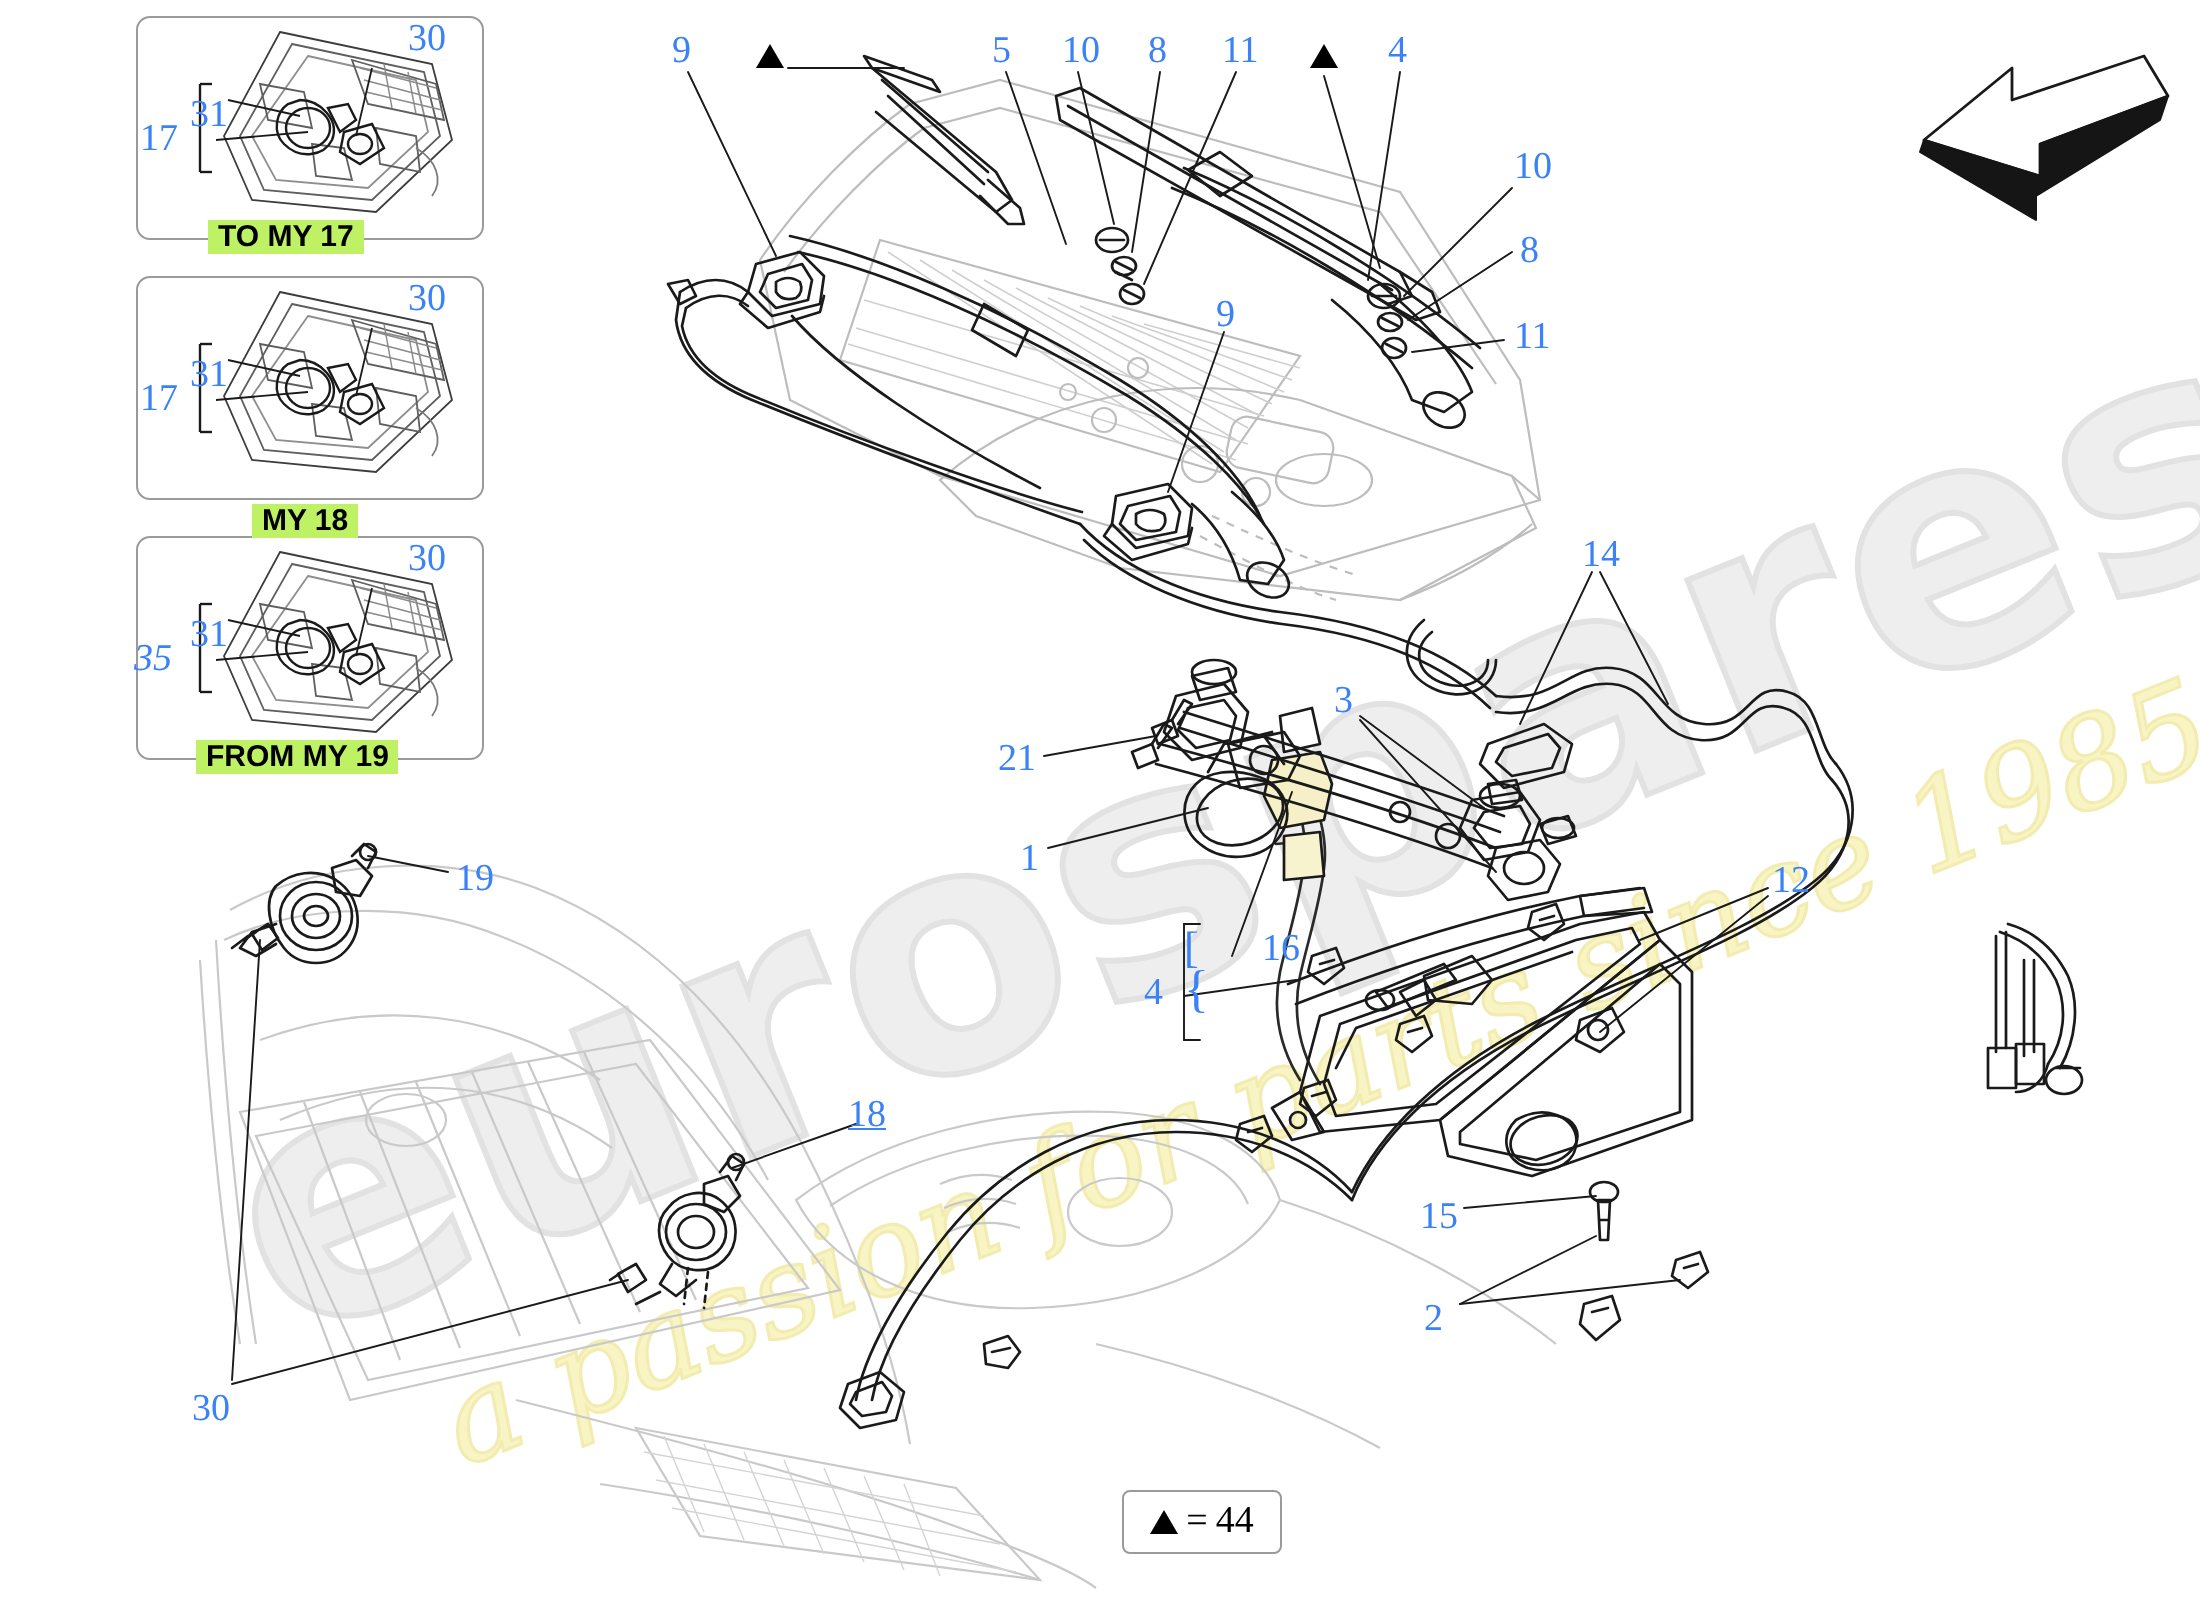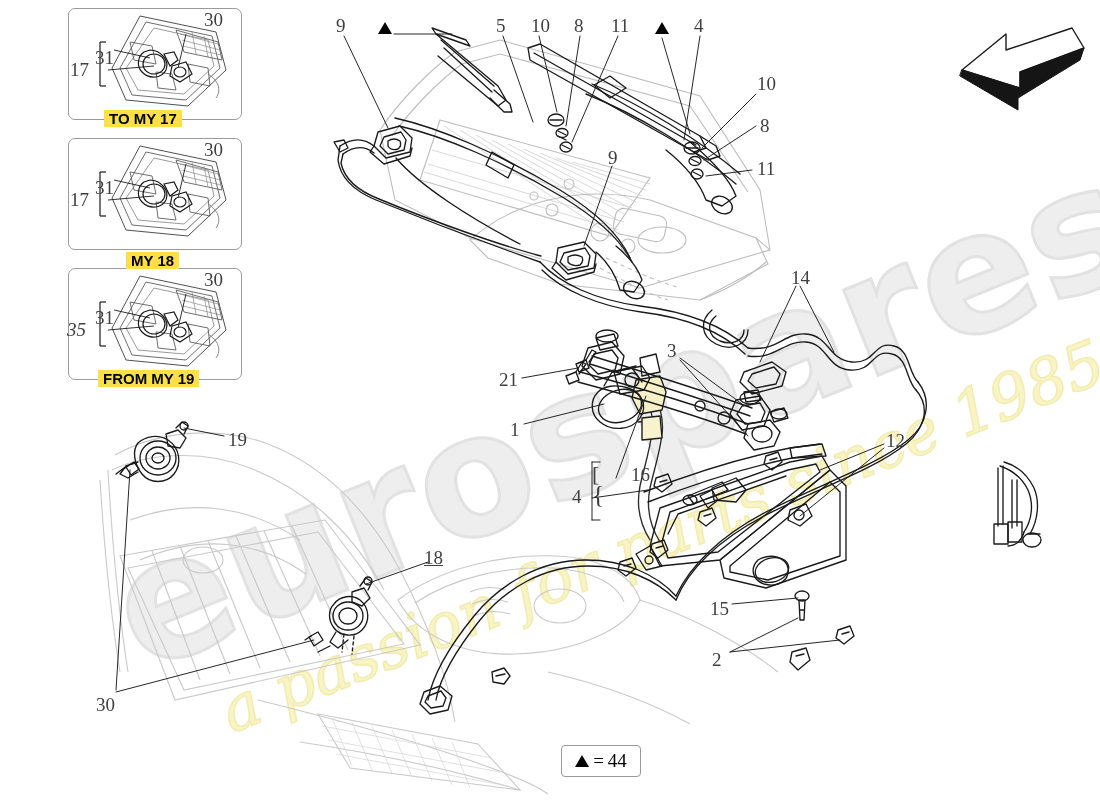--- a/index.html
+++ b/index.html
@@ -22,39 +22,39 @@
     height: 800px;
   }
   #watermark { z-index: 1; }
   #ghost     { z-index: 2; }
   #linework  { z-index: 3; }
 
   .callout {
     position: absolute;
     font-family: "Liberation Serif", "DejaVu Serif", serif;
     font-size: 19px;
-    color: #404040;
+    color: #3b82f6;
     line-height: 1;
     white-space: nowrap;
     z-index: 6;
   }
   .inset-box {
     position: absolute;
     border: 1px solid #9a9a9a;
     border-radius: 7px;
     background: #ffffff;
     z-index: 4;
   }
   .inset-caption {
     position: absolute;
     font-family: "Liberation Sans", "DejaVu Sans", sans-serif;
     font-weight: bold;
     font-size: 15px;
     color: #000;
-    background: #fde047;
+    background: #bef264;
     padding: 0 5px;
     white-space: nowrap;
     z-index: 7;
   }
   .legend-box {
     position: absolute;
     left: 561px; top: 745px;
     width: 78px; height: 30px;
     border: 1px solid #9a9a9a;
     border-radius: 4px;

